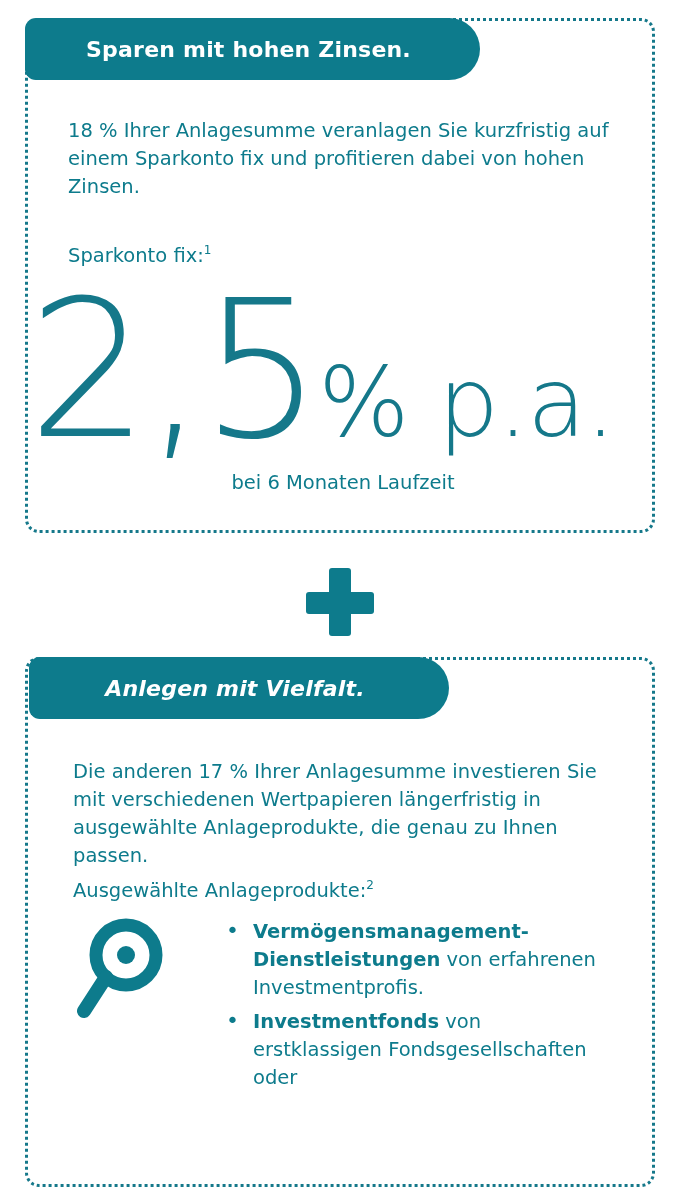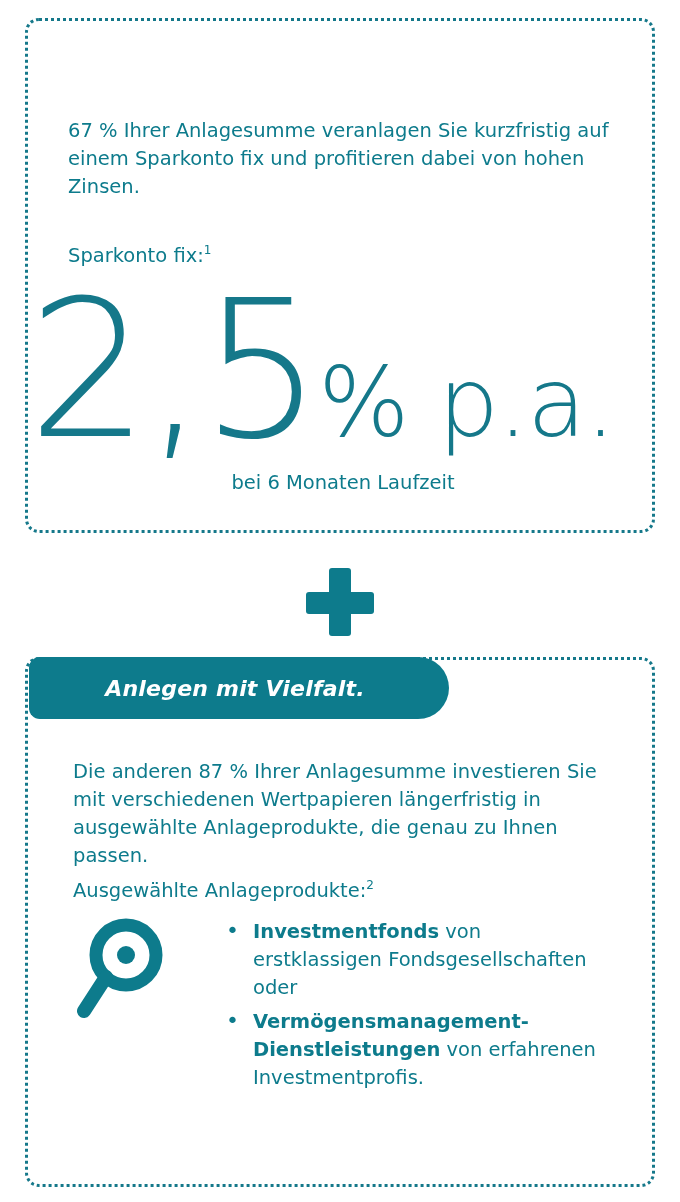--- a/index.html
+++ b/index.html
@@ -207,60 +207,61 @@
     top: 432px;
     width: 570px;
   }
 </style>
 </head>
 <body>
 
 <div class="page">
 
   <div class="card card-top">
-
-    <div class="body-text intro">67 % Ihrer Anlagesumme veranlagen Sie kurzfristig auf einem Sparkonto fix und profitieren dabei von hohen Zinsen.</div>
+    <div class="card-header">Sparen mit hohen Zinsen.</div>
+
+    <div class="body-text intro">18 % Ihrer Anlagesumme veranlagen Sie kurzfristig auf einem Sparkonto fix und profitieren dabei von hohen Zinsen.</div>
 
     <div class="sub-label">
       <span>Sparkonto fix:</span><sup>1</sup>
     </div>
 
     <div class="rate-row">
       <span class="rate-num">2,5</span><span class="rate-pct">%</span><span class="rate-pa">&nbsp;</span><span class="rate-pa">p.a.</span>
     </div>
 
     <div class="rate-note">bei 6 Monaten Laufzeit</div>
   </div>
 
   <div class="plus">
     <span class="h"></span>
     <span class="v"></span>
   </div>
 
   <div class="card card-bottom">
     <div class="card-header">Anlegen mit Vielfalt.</div>
 
-    <div class="body-text intro">Die anderen 87 % Ihrer Anlagesumme investieren Sie mit verschiedenen Wertpapieren längerfristig in ausgewählte Anlageprodukte, die genau zu Ihnen passen.</div>
+    <div class="body-text intro">Die anderen 17 % Ihrer Anlagesumme investieren Sie mit verschiedenen Wertpapieren längerfristig in ausgewählte Anlageprodukte, die genau zu Ihnen passen.</div>
 
     <div class="sub-label">
       <span>Ausgewählte Anlageprodukte:</span><sup>2</sup>
     </div>
 
     <div class="magnifier">
       <svg width="96" height="105" viewBox="0 0 96 105" xmlns="http://www.w3.org/2000/svg">
         <circle cx="50" cy="40" r="30" fill="none" stroke="#0d7b8c" stroke-width="13"></circle>
         <circle cx="50" cy="40" r="9" fill="#0d7b8c"></circle>
         <path d="M30 62 L8 96" stroke="#0d7b8c" stroke-width="14" stroke-linecap="round" fill="none"></path>
       </svg>
     </div>
 
     <ul class="bullets">
       <li>
+        <b>Vermögensmanagement-Dienstleistungen</b><span> von erfahrenen Investmentprofis.</span>
+      </li>
+      <li>
         <b>Investmentfonds</b><span> von erstklassigen Fondsgesellschaften oder</span>
       </li>
-      <li>
-        <b>Vermögensmanagement-Dienstleistungen</b><span> von erfahrenen Investmentprofis.</span>
-      </li>
     </ul>
 
   </div>
 
 </div>
 
 </body></html>

